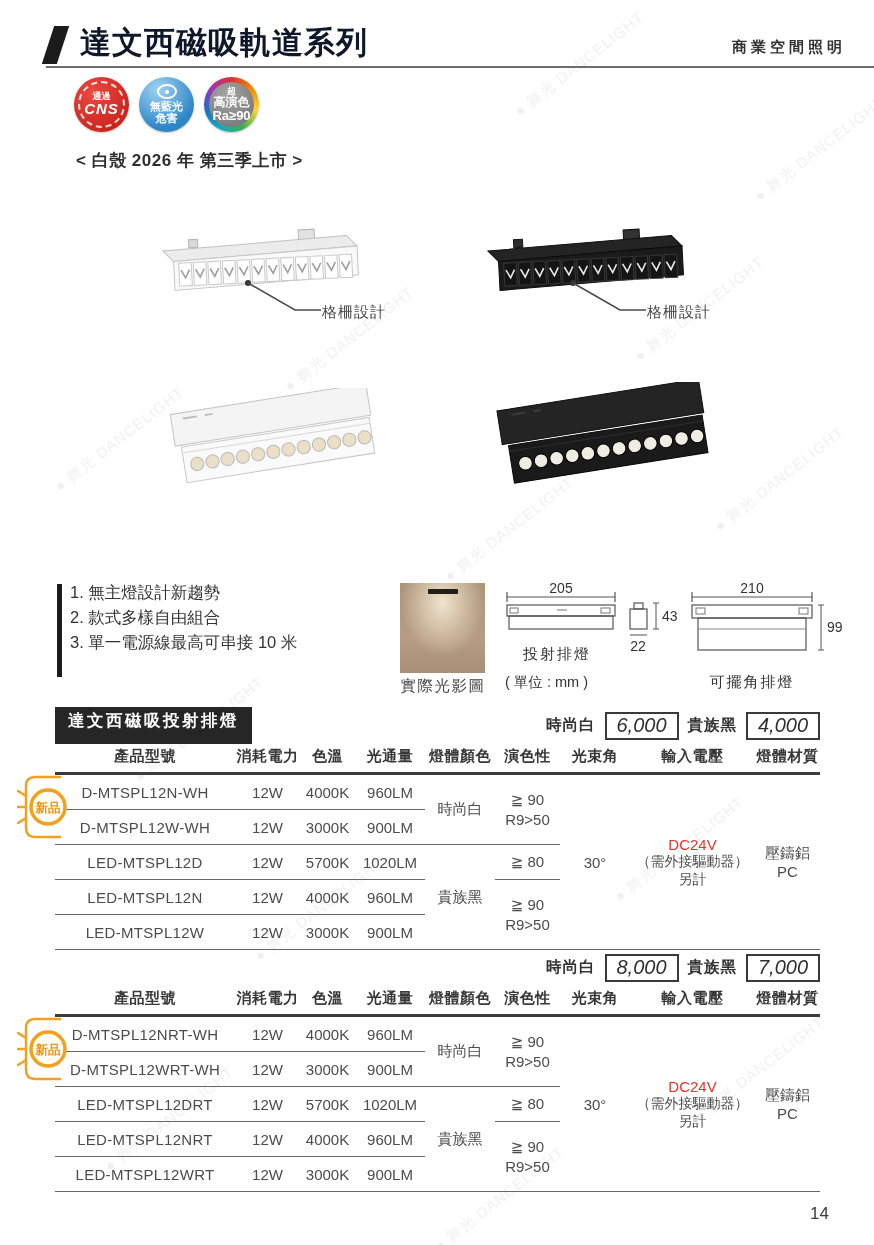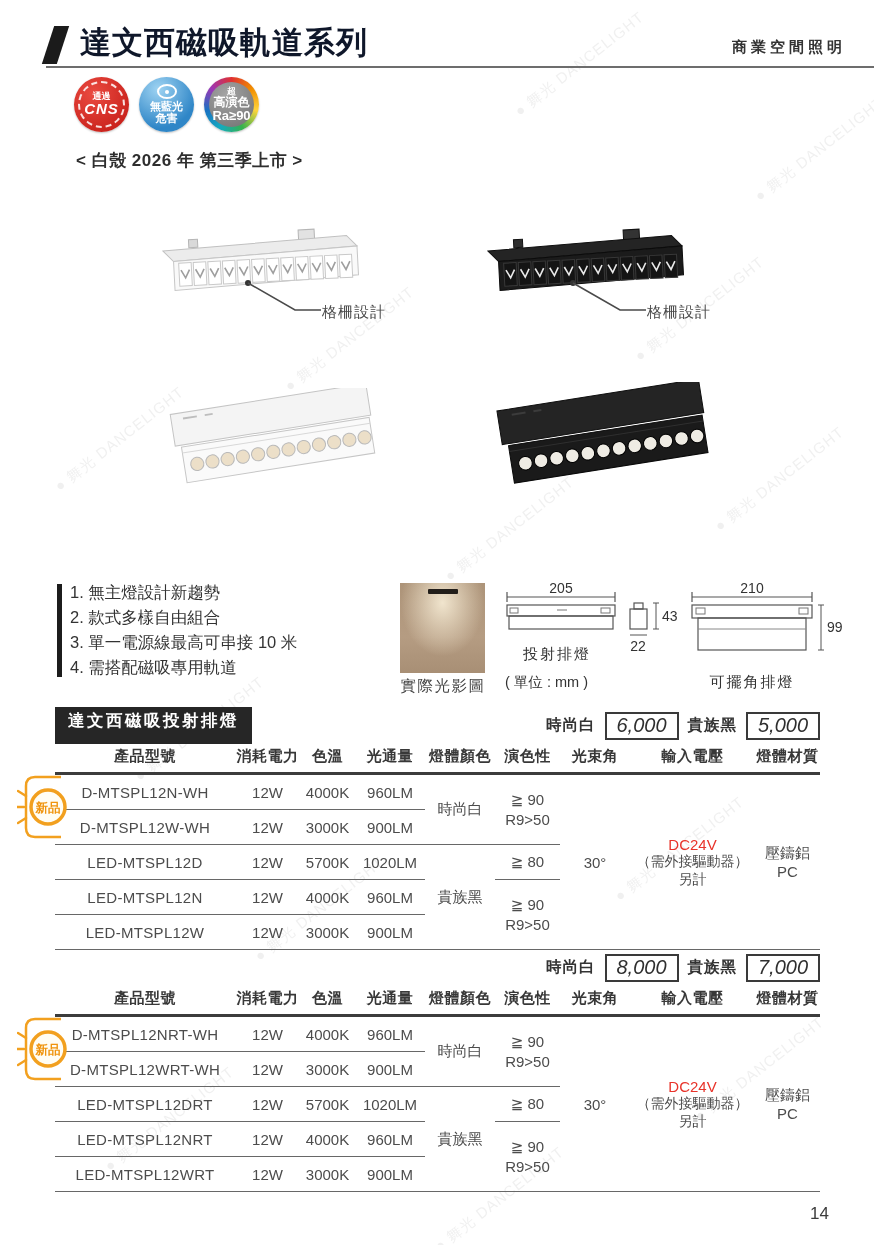--- a/index.html
+++ b/index.html
@@ -252,21 +252,20 @@
           <circle cx="213.8" cy="68" r="6.8" fill="#efece4" stroke="#000000"></circle>
         </g>
     </g>
   </svg>
 
   <div class="feat-bar"></div>
   <div class="features">
     <div>1. 無主燈設計新趨勢</div>
     <div>2. 款式多樣自由組合</div>
     <div>3. 單一電源線最高可串接 10 米</div>
-    <div>4. 需搭配磁吸專用軌道</div>
   </div>
 
   <div class="photo">
     <div class="fixture"></div>
   </div>
   <div class="photo-cap">實際光影圖</div>
 
   <svg class="dims" width="377" height="118" viewBox="0 0 377 118">
 
     <line x1="10" y1="14" x2="118" y2="14" stroke="#555" stroke-width="1.2"></line>
@@ -306,21 +305,21 @@
     <text x="255" y="104" text-anchor="middle" font-size="15" fill="#333" letter-spacing="2">可擺角排燈</text>
   </svg>
 
   <div class="tbl-sec" style="top:712px">
     <div class="tbl-head">
       <div class="tbl-title">達文西磁吸投射排燈</div>
       <div class="prices">
         <span class="price-label">時尚白</span>
         <span class="price-box">6,000</span>
         <span class="price-label">貴族黑</span>
-        <span class="price-box">5,000</span>
+        <span class="price-box">4,000</span>
       </div>
     </div>
     <table class="spec">
       <colgroup>
         <col style="width:180px">
           <col style="width:65px">
           <col style="width:55px">
           <col style="width:70px">
         <col style="width:70px">
           <col style="width:65px">

